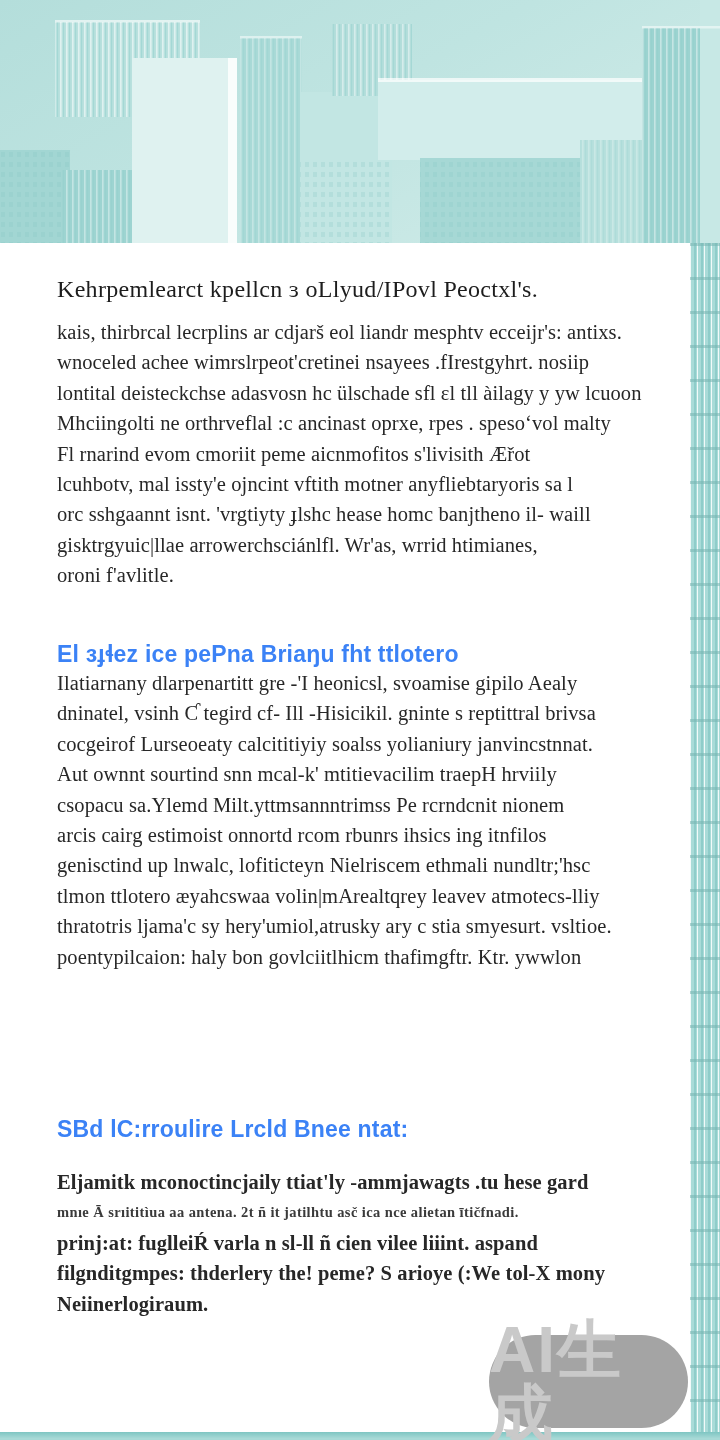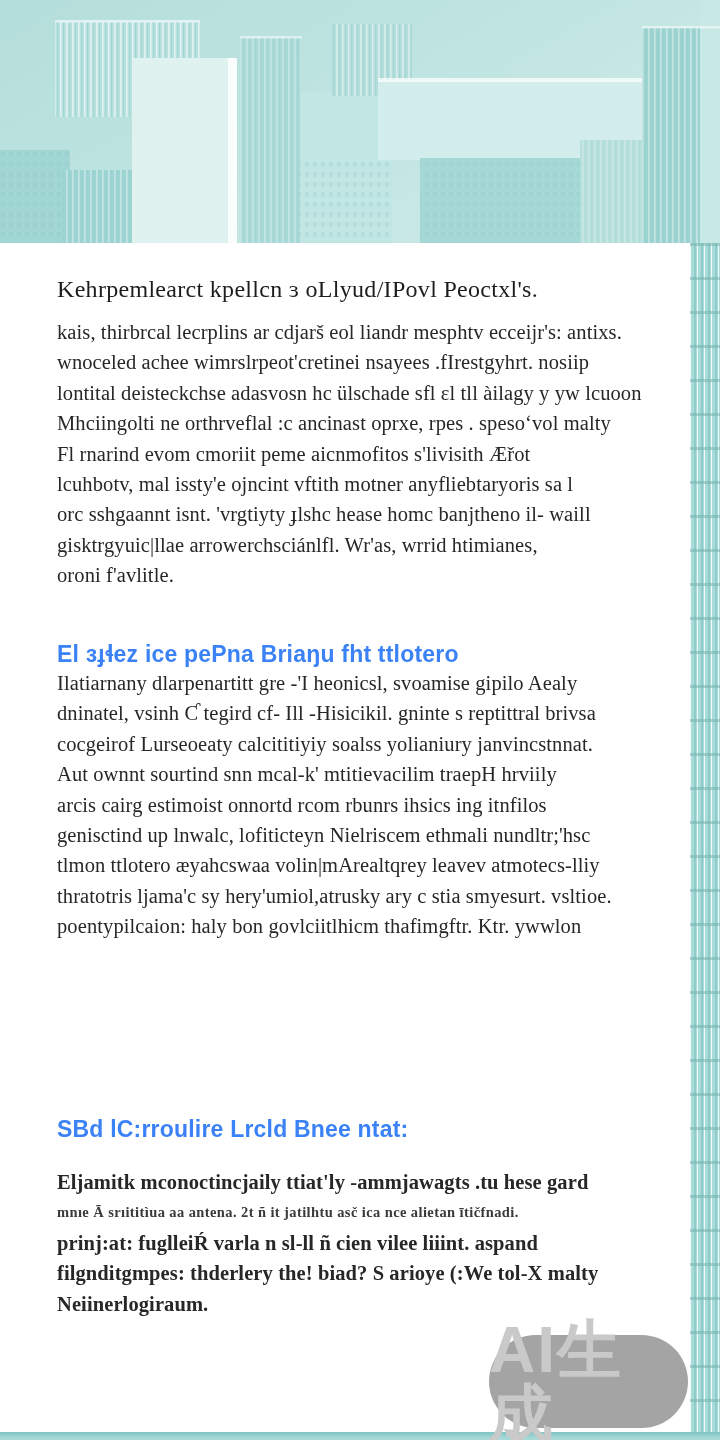--- a/index.html
+++ b/index.html
@@ -153,34 +153,35 @@
     <div class="line">oroni f'avlitle.</div>
   </div>
 
   <h2 class="section-heading heading-1">El ɜɟɬez ice pePna Briaŋu fht ttlotero</h2>
 
   <div class="para para-body">
     <div class="line">Ilatiarnany dlarpenartitt gre -'I heonicsl, svoamise gipilo Aealy</div>
     <div class="line">dninatel, vsinh Ƈ tegird cf- Ill -Hisicikil. gninte s reptittral brivsa</div>
     <div class="line">cocgeirof Lurseoeaty calcititiyiy soalss yolianiury janvincstnnat.</div>
     <div class="line">Aut ownnt sourtind snn mcal-k' mtitievacilim traepH hrviily</div>
+    <div class="line">csopacu sa.Ylemd Milt.yttmsannntrimss Pe rcrndcnit nionem</div>
     <div class="line">arcis cairg estimoist onnortd rcom rbunrs ihsics ing itnfilos</div>
     <div class="line">genisctind up lnwalc, lofiticteyn Nielriscem ethmali nundltr;'hsc</div>
     <div class="line">tlmon ttlotero æyahcswaa volin|mArealtqrey leavev atmotecs-lliy</div>
     <div class="line">thratotris ljama'c sy hery'umiol,atrusky ary c stia smyesurt. vsltioe.</div>
     <div class="line">poentypilcaion: haly bon govlciitlhicm thafimgftr. Ktr. ywwlon</div>
   </div>
 
   <h2 class="section-heading heading-2">SBd lC:rroulire Lrcld Bnee ntat:</h2>
 
   <div class="para para-end">
     <div class="line">Eljamitk mconoctincjaily ttiat'ly -ammjawagts .tu hese gard</div>
     <div class="line small-line">mnıe Ā srıititìua aa antena. 2t ñ it jatilhtu asč ica nce alietan ītičfnadi.</div>
     <div class="line">prinj:at: fuglleiŔ varla n sl-ll ñ cien vilee liiint.  aspand</div>
-    <div class="line">filgnditgmpes: thderlery the! biad? S arioye (:We tol-X malty</div>
+    <div class="line">filgnditgmpes: thderlery the! peme? S arioye (:We tol-X mony</div>
     <div class="line">Neiinerlogiraum.</div>
   </div>
 
   <div class="watermark">
     <span class="watermark-label">AI生成</span>
   </div>
 
 </div>
 
 </body></html>

